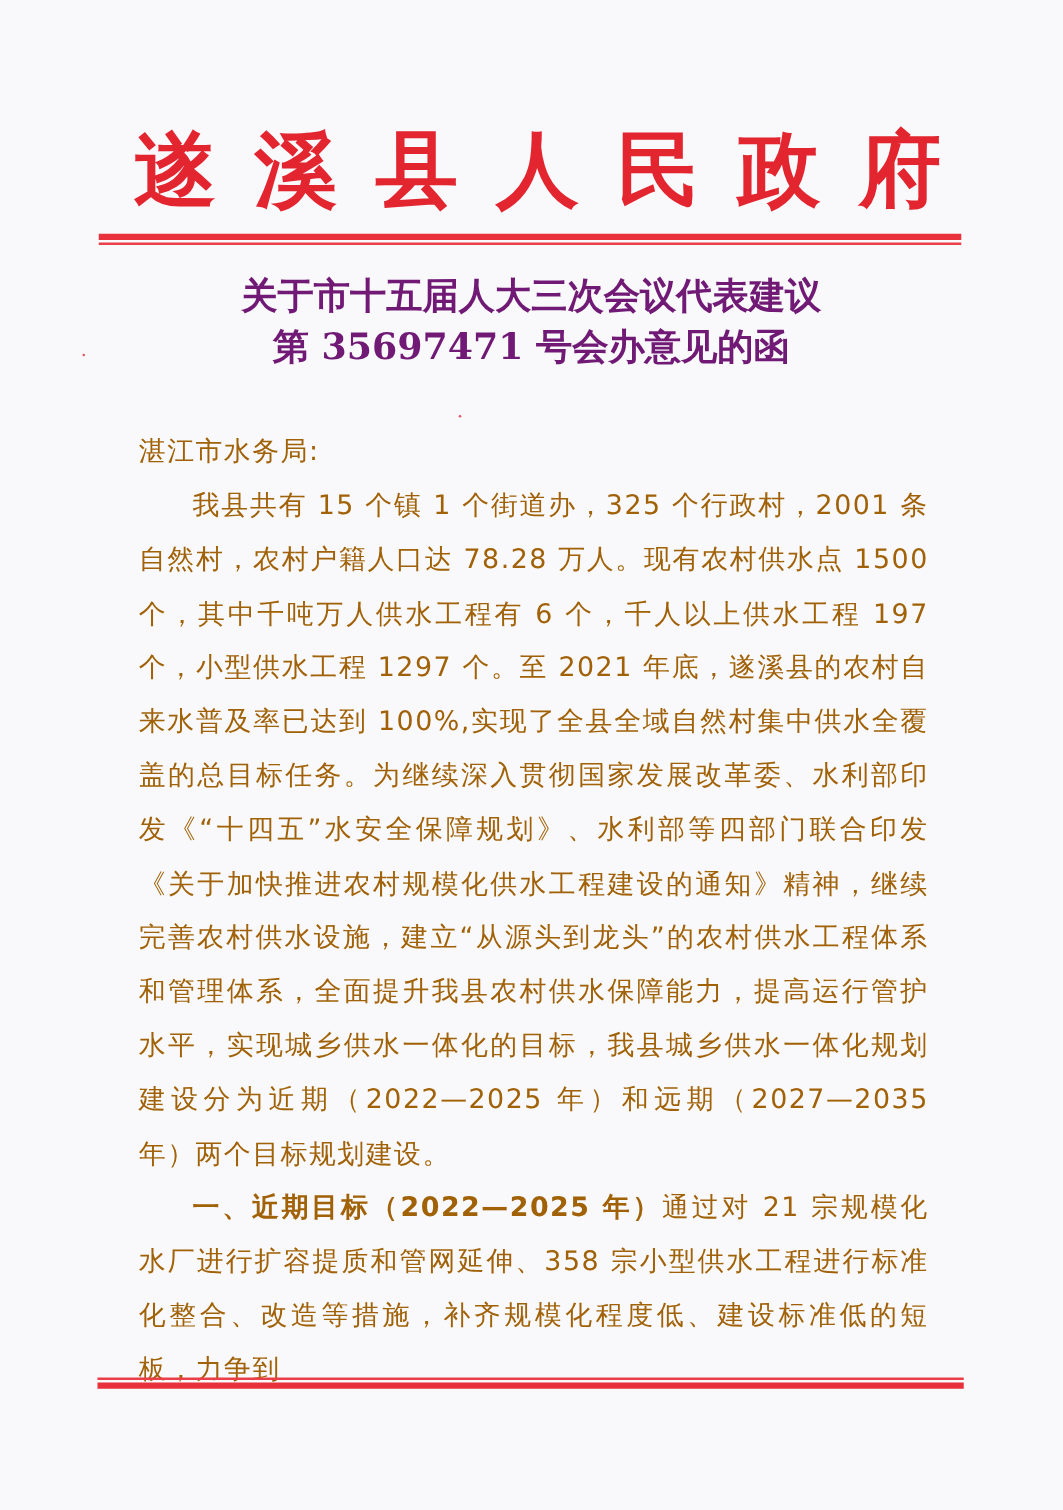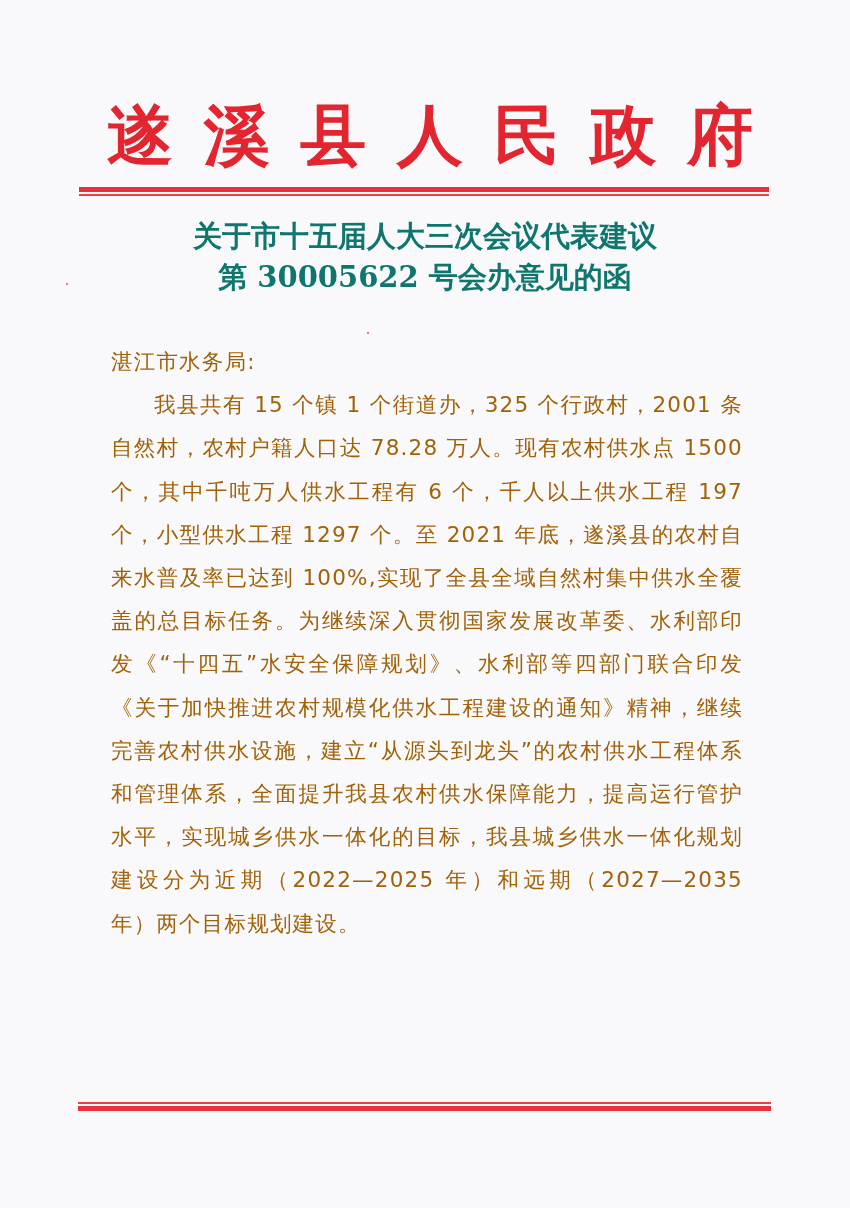--- a/index.html
+++ b/index.html
@@ -33,21 +33,21 @@
   .rule.bottom { left: 78px; top: 1102px; width: 693px; }
   .rule.bottom .thin { top: 0; }
   .rule.bottom .thick { top: 4px; }
   .title {
     position: absolute;
     left: 100px; width: 650px;
     text-align: center;
     font-family: "DejaVu Serif", "Liberation Serif", serif;
     font-weight: bold;
     font-size: 29px;
-    color: #0f766e;
+    color: #701a75;
     line-height: 42px;
   }
   .title.l1 { top: 215px; }
   .title.l2 { top: 256px; }
   .body-text {
     position: absolute;
     left: 111px; top: 340px; width: 632px;
     font-family: "DejaVu Sans", "Liberation Sans", sans-serif;
     font-size: 21.5px;
     line-height: 43.2px;
@@ -72,25 +72,26 @@
   <span>政</span>
   <span>府</span>
 </div>
 
 <div class="rule top">
   <div class="thick"></div>
   <div class="thin"></div>
 </div>
 
 <div class="title l1">关于市十五届人大三次会议代表建议</div>
-<div class="title l2">第 30005622 号会办意见的函</div>
+<div class="title l2">第 35697471 号会办意见的函</div>
 
 <div class="body-text">
   <p>湛江市水务局:</p>
   <p class="indent">我县共有 15 个镇 1 个街道办，325 个行政村，2001 条自然村，农村户籍人口达 78.28 万人。现有农村供水点 1500 个，其中千吨万人供水工程有 6 个，千人以上供水工程 197 个，小型供水工程 1297 个。至 2021 年底，遂溪县的农村自来水普及率已达到 100%,实现了全县全域自然村集中供水全覆盖的总目标任务。为继续深入贯彻国家发展改革委、水利部印发《“十四五”水安全保障规划》、水利部等四部门联合印发《关于加快推进农村规模化供水工程建设的通知》精神，继续完善农村供水设施，建立“从源头到龙头”的农村供水工程体系和管理体系，全面提升我县农村供水保障能力，提高运行管护水平，实现城乡供水一体化的目标，我县城乡供水一体化规划建设分为近期（2022—2025 年）和远期（2027—2035 年）两个目标规划建设。</p>
+  <p class="indent"><span class="bold">一、近期目标（2022—2025 年）</span><span>通过对 21 宗规模化水厂进行扩容提质和管网延伸、358 宗小型供水工程进行标准化整合、改造等措施，补齐规模化程度低、建设标准低的短板，力争到</span></p>
 </div>
 
 <div class="rule bottom">
   <div class="thin"></div>
   <div class="thick"></div>
 </div>
 
 <div class="speck" style="left:367px; top:332px;"></div>
 <div class="speck" style="left:66px; top:283px;"></div>
 

